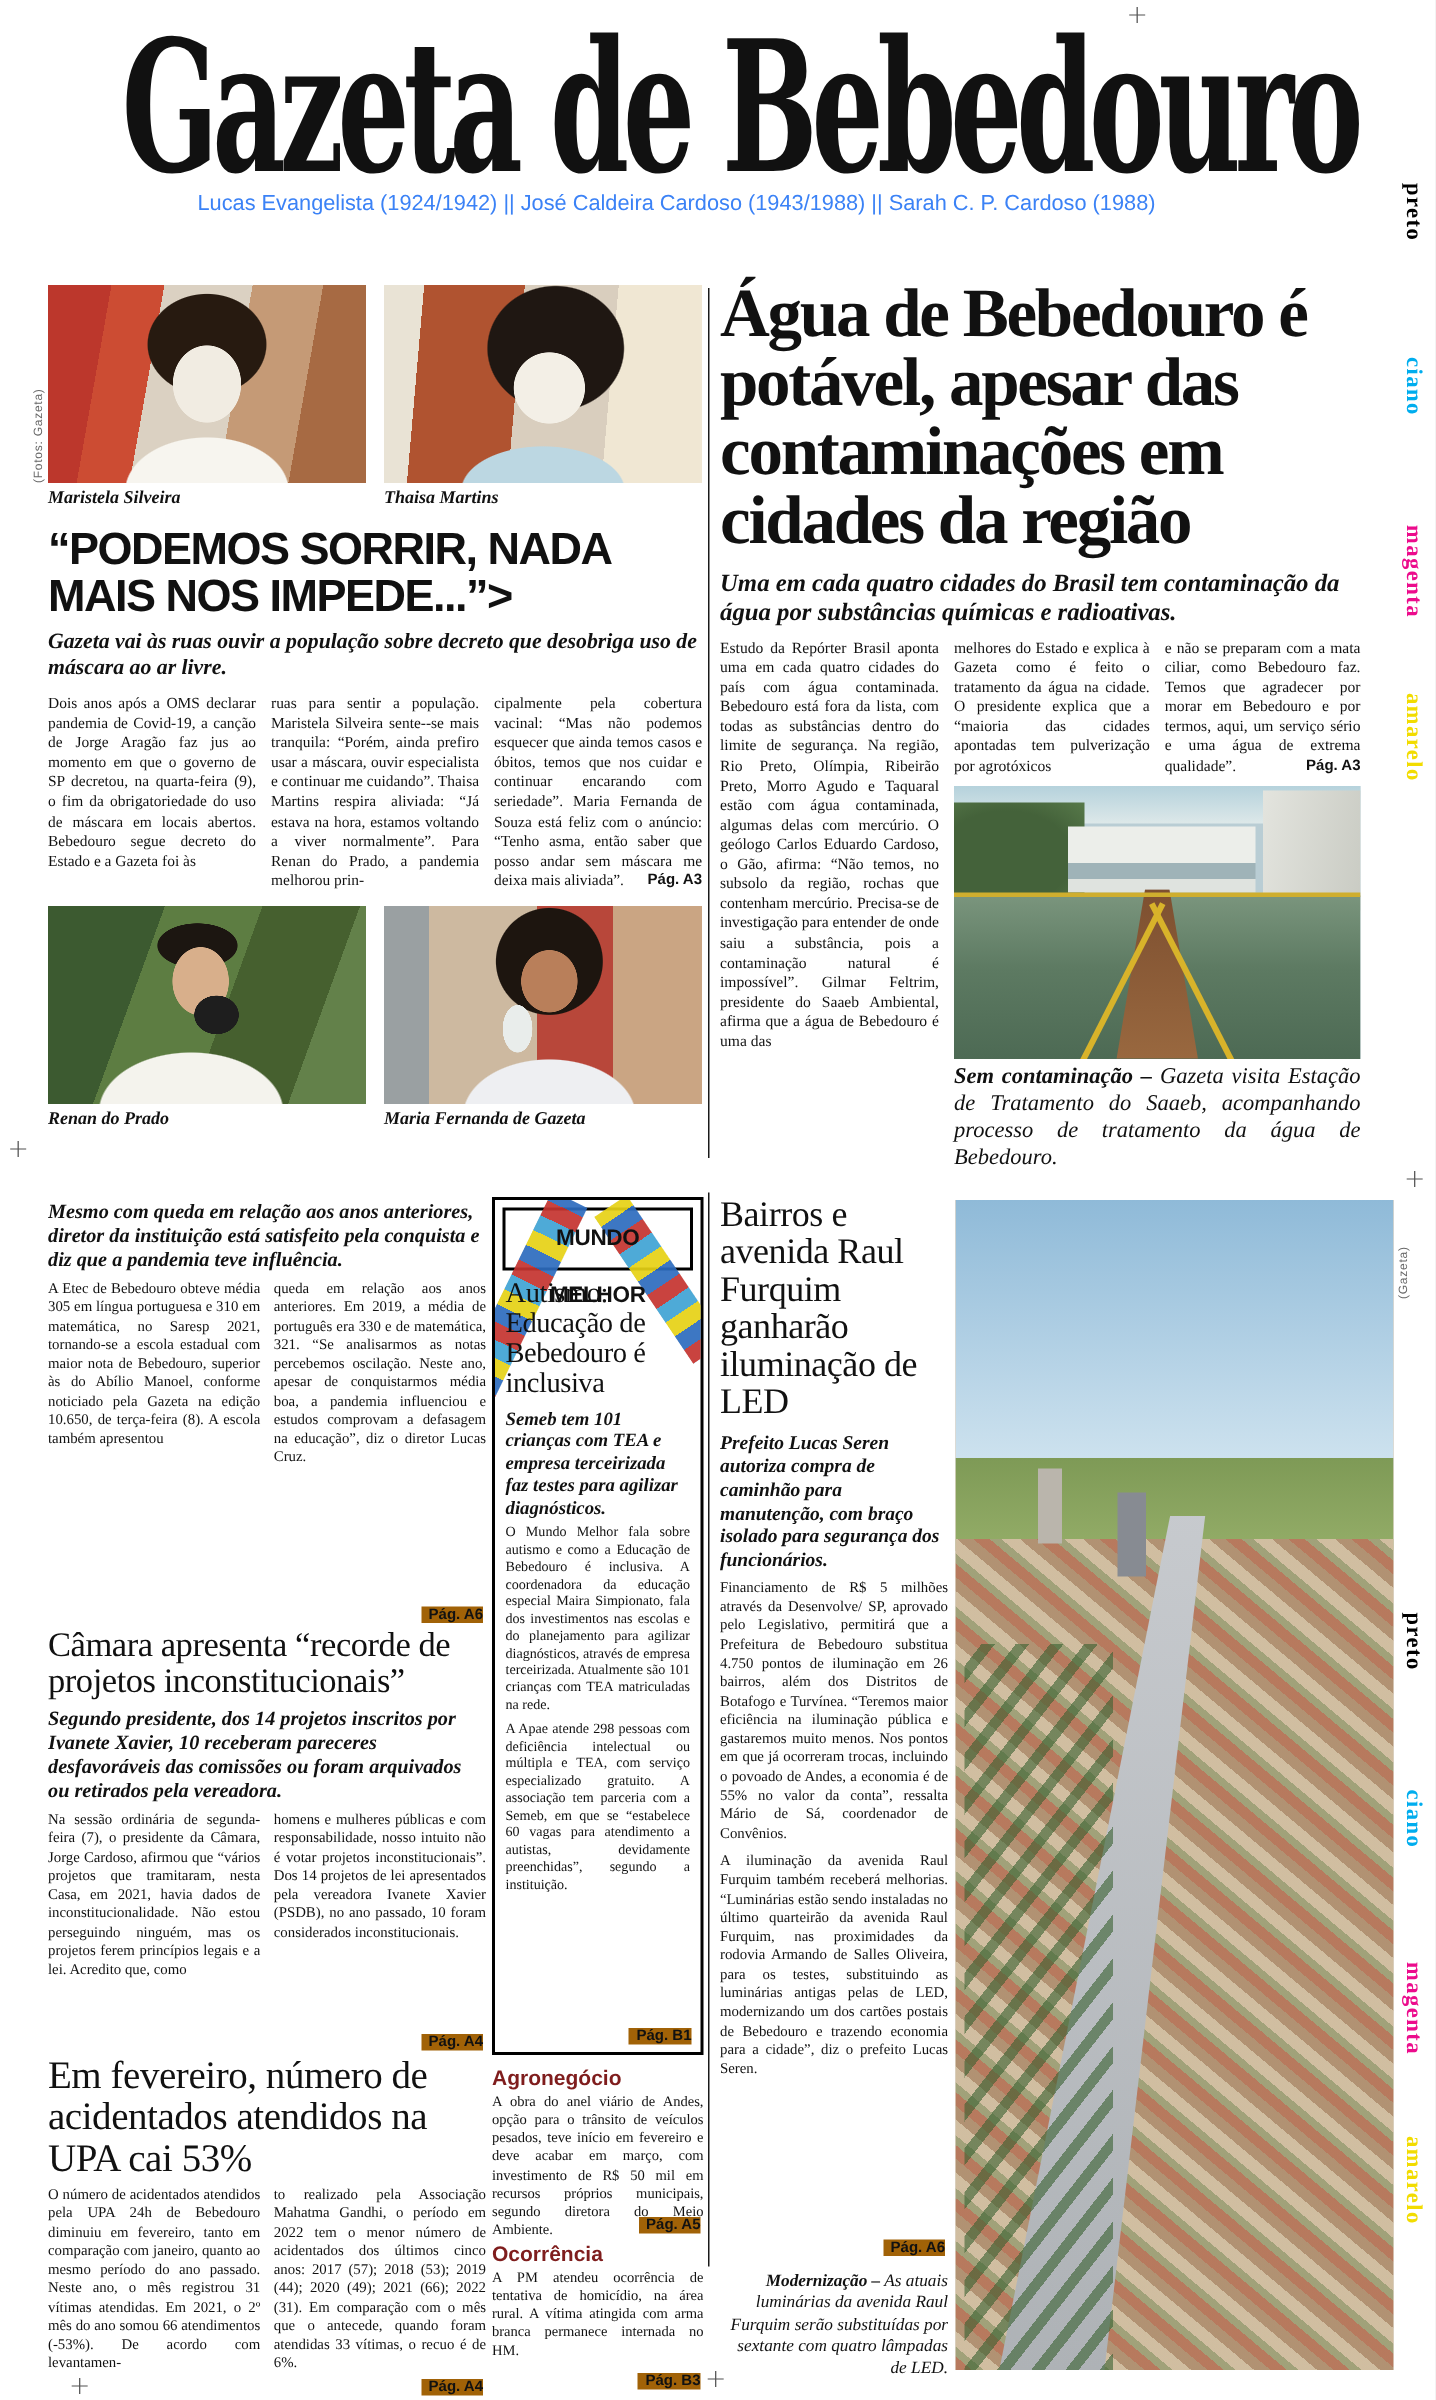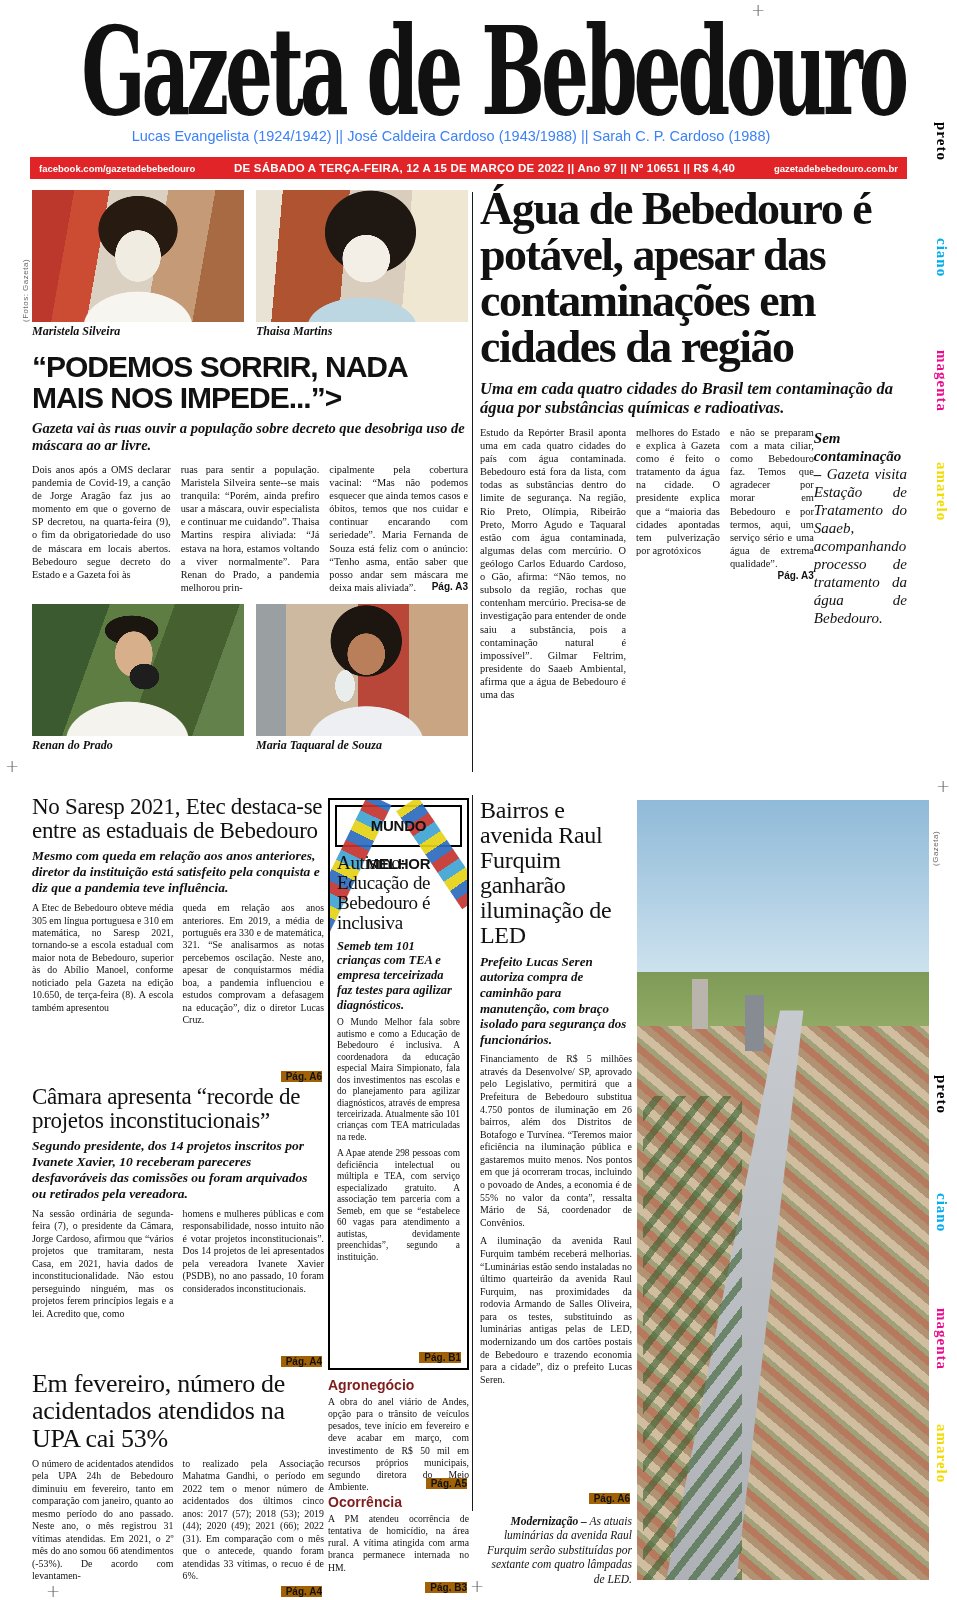--- a/index.html
+++ b/index.html
@@ -51,21 +51,21 @@
   .threecol{display:flex;gap:10px;margin-top:8px;}
   .threecol>div{flex:1;font-size:10.3px;line-height:1.28;}
   .sorrir .ph-row2{margin-top:10px;}
 
   
   .agua{position:absolute;left:480px;top:186px;width:427px;}
   .agua-head{font-family:"Liberation Serif",serif;font-weight:bold;font-size:46px;line-height:1.0;letter-spacing:-1.5px;}
   .agua-sub{font-size:16.5px;line-height:1.18;margin-top:9px;}
   .agua-body{display:flex;gap:10px;margin-top:8px;}
   .agua-c1{width:146px;font-size:10.4px;line-height:1.26;}
-  .agua-right{flex:1;display:flex;flex-direction:row;}
+  .agua-right{flex:1;display:flex;flex-direction:column;}
   .agua-c23{display:flex;gap:10px;}
   .agua-c23>div{flex:1;font-size:10.4px;line-height:1.26;}
   .ph-station{position:relative;height:182px;margin-top:6px;overflow:hidden;background:#b9cdd4;}
   .agua-cap{font-size:15px;font-style:italic;margin-top:3px;line-height:1.2;}
   .cap-lead{font-weight:bold;}
 
   
   .bcol1{position:absolute;left:32px;top:795px;width:292px;height:805px;}
   .art{position:absolute;left:0;width:100%;overflow:hidden;}
   .art-saresp{top:0;height:288px;}
@@ -167,25 +167,20 @@
   <span class="plate mk-ciano" style="top:238px;">ciano</span>
   <span class="plate mk-magenta" style="top:350px;">magenta</span>
   <span class="plate mk-amarelo" style="top:462px;">amarelo</span>
   <span class="plate mk-preto" style="top:1075px;">preto</span>
   <span class="plate mk-ciano" style="top:1193px;">ciano</span>
   <span class="plate mk-magenta" style="top:1308px;">magenta</span>
   <span class="plate mk-amarelo" style="top:1424px;">amarelo</span>
 
   <div class="mast">Gazeta de Bebedouro</div>
   <div class="founders">Lucas Evangelista (1924/1942) || José Caldeira Cardoso (1943/1988) || Sarah C. P. Cardoso (1988)</div>
-  <div class="redbar">
-    <span class="rb-l">facebook.com/gazetadebebedouro</span>
-    <span class="rb-c">DE SÁBADO A TERÇA-FEIRA, 12 A 15 DE MARÇO DE 2022 || Ano 97 || Nº 10651 || R$ 4,40</span>
-    <span class="rb-r">gazetadebebedouro.com.br</span>
-  </div>
 
   <div class="vrule" style="left:472px;top:192px;height:580px;"></div>
   <div class="vrule" style="left:472px;top:795px;height:716px;"></div>
 
   <span class="vcredit" style="left:21px;top:192px;height:130px;">(Fotos: Gazeta)</span>
   <span class="vcredit" style="left:931px;top:806px;height:60px;">(Gazeta)</span>
 
   <div class="sorrir">
     <div class="ph-row">
       <div class="ph ph-maristela"></div>
@@ -201,21 +196,21 @@
       <div>Dois anos após a OMS declarar pandemia de Covid-19, a canção de Jorge Aragão faz jus ao momento em que o governo de SP decretou, na quarta-feira (9), o fim da obrigatoriedade do uso de máscara em locais abertos. Bebedouro segue decreto do Estado e a Gazeta foi às</div>
       <div>ruas para sentir a população. Maristela Silveira sente--se mais tranquila: “Porém, ainda prefiro usar a máscara, ouvir especialista e continuar me cuidando”. Thaisa Martins respira aliviada: “Já estava na hora, estamos voltando a viver normalmente”. Para Renan do Prado, a pandemia melhorou prin-</div>
       <div><span>cipalmente pela cobertura vacinal: “Mas não podemos esquecer que ainda temos casos e óbitos, temos que nos cuidar e continuar encarando com seriedade”. Maria Fernanda de Souza está feliz com o anúncio: “Tenho asma, então saber que posso andar sem máscara me deixa mais aliviada”.</span> <span class="pagin pag-f">Pág. A3</span></div>
     </div>
     <div class="ph-row ph-row2">
       <div class="ph ph-renan"></div>
       <div class="ph ph-maria"></div>
     </div>
     <div class="cap-row">
       <div class="cap">Renan do Prado</div>
-      <div class="cap">Maria Taquaral de Souza</div>
+      <div class="cap">Maria Fernanda de Gazeta</div>
     </div>
   </div>
 
   <div class="agua">
     <div class="agua-head">Água de Bebedouro é potável, apesar das contaminações em cidades da região</div>
     <div class="subhead agua-sub">Uma em cada quatro cidades do Brasil tem contaminação da água por substâncias químicas e radioativas.</div>
     <div class="agua-body body">
       <div class="agua-c1">Estudo da Repórter Brasil aponta uma em cada quatro cidades do país com água contaminada. Bebedouro está fora da lista, com todas as substâncias dentro do limite de segurança. Na região, Rio Preto, Olímpia, Ribeirão Preto, Morro Agudo e Taquaral estão com água contaminada, algumas delas com mercúrio. O geólogo Carlos Eduardo Cardoso, o Gão, afirma: “Não temos, no subsolo da região, rochas que contenham mercúrio. Precisa-se de investigação para entender de onde saiu a substância, pois a contaminação natural é impossível”. Gilmar Feltrim, presidente do Saaeb Ambiental, afirma que a água de Bebedouro é uma das</div>
       <div class="agua-right">
         <div class="agua-c23">
@@ -233,21 +228,20 @@
           <div class="st-layer st-raill"></div>
           <div class="st-layer st-railr"></div>
         </div>
         <div class="agua-cap"><span class="cap-lead">Sem contaminação –</span><span> Gazeta visita Estação de Tratamento do Saaeb, acompanhando processo de tratamento da água de Bebedouro.</span></div>
       </div>
     </div>
   </div>
 
   <div class="bcol1">
     <div class="art art-saresp">
-      <div class="t-serif h-news">No Saresp 2021, Etec destaca-se entre as estaduais de Bebedouro</div>
       <div class="subhead sub-news">Mesmo com queda em relação aos anos anteriores, diretor da instituição está satisfeito pela conquista e diz que a pandemia teve influência.</div>
       <div class="twocol body body-news">
         <div>A Etec de Bebedouro obteve média 305 em língua portuguesa e 310 em matemática, no Saresp 2021, tornando-se a escola estadual com maior nota de Bebedouro, superior às do Abílio Manoel, conforme noticiado pela Gazeta na edição 10.650, de terça-feira (8). A escola também apresentou</div>
         <div>queda em relação aos anos anteriores. Em 2019, a média de português era 330 e de matemática, 321. “Se analisarmos as notas percebemos oscilação. Neste ano, apesar de conquistarmos média boa, a pandemia influenciou e estudos comprovam a defasagem na educação”, diz o diretor Lucas Cruz.</div>
       </div>
       <span class="pagin pag-abs">Pág. A6</span>
     </div>
     <div class="art art-camara">
       <div class="t-serif h-news">Câmara apresenta “recorde de projetos inconstitucionais”</div>
       <div class="subhead sub-news">Segundo presidente, dos 14 projetos inscritos por Ivanete Xavier, 10 receberam pareceres desfavoráveis das comissões ou foram arquivados ou retirados pela vereadora.</div>

